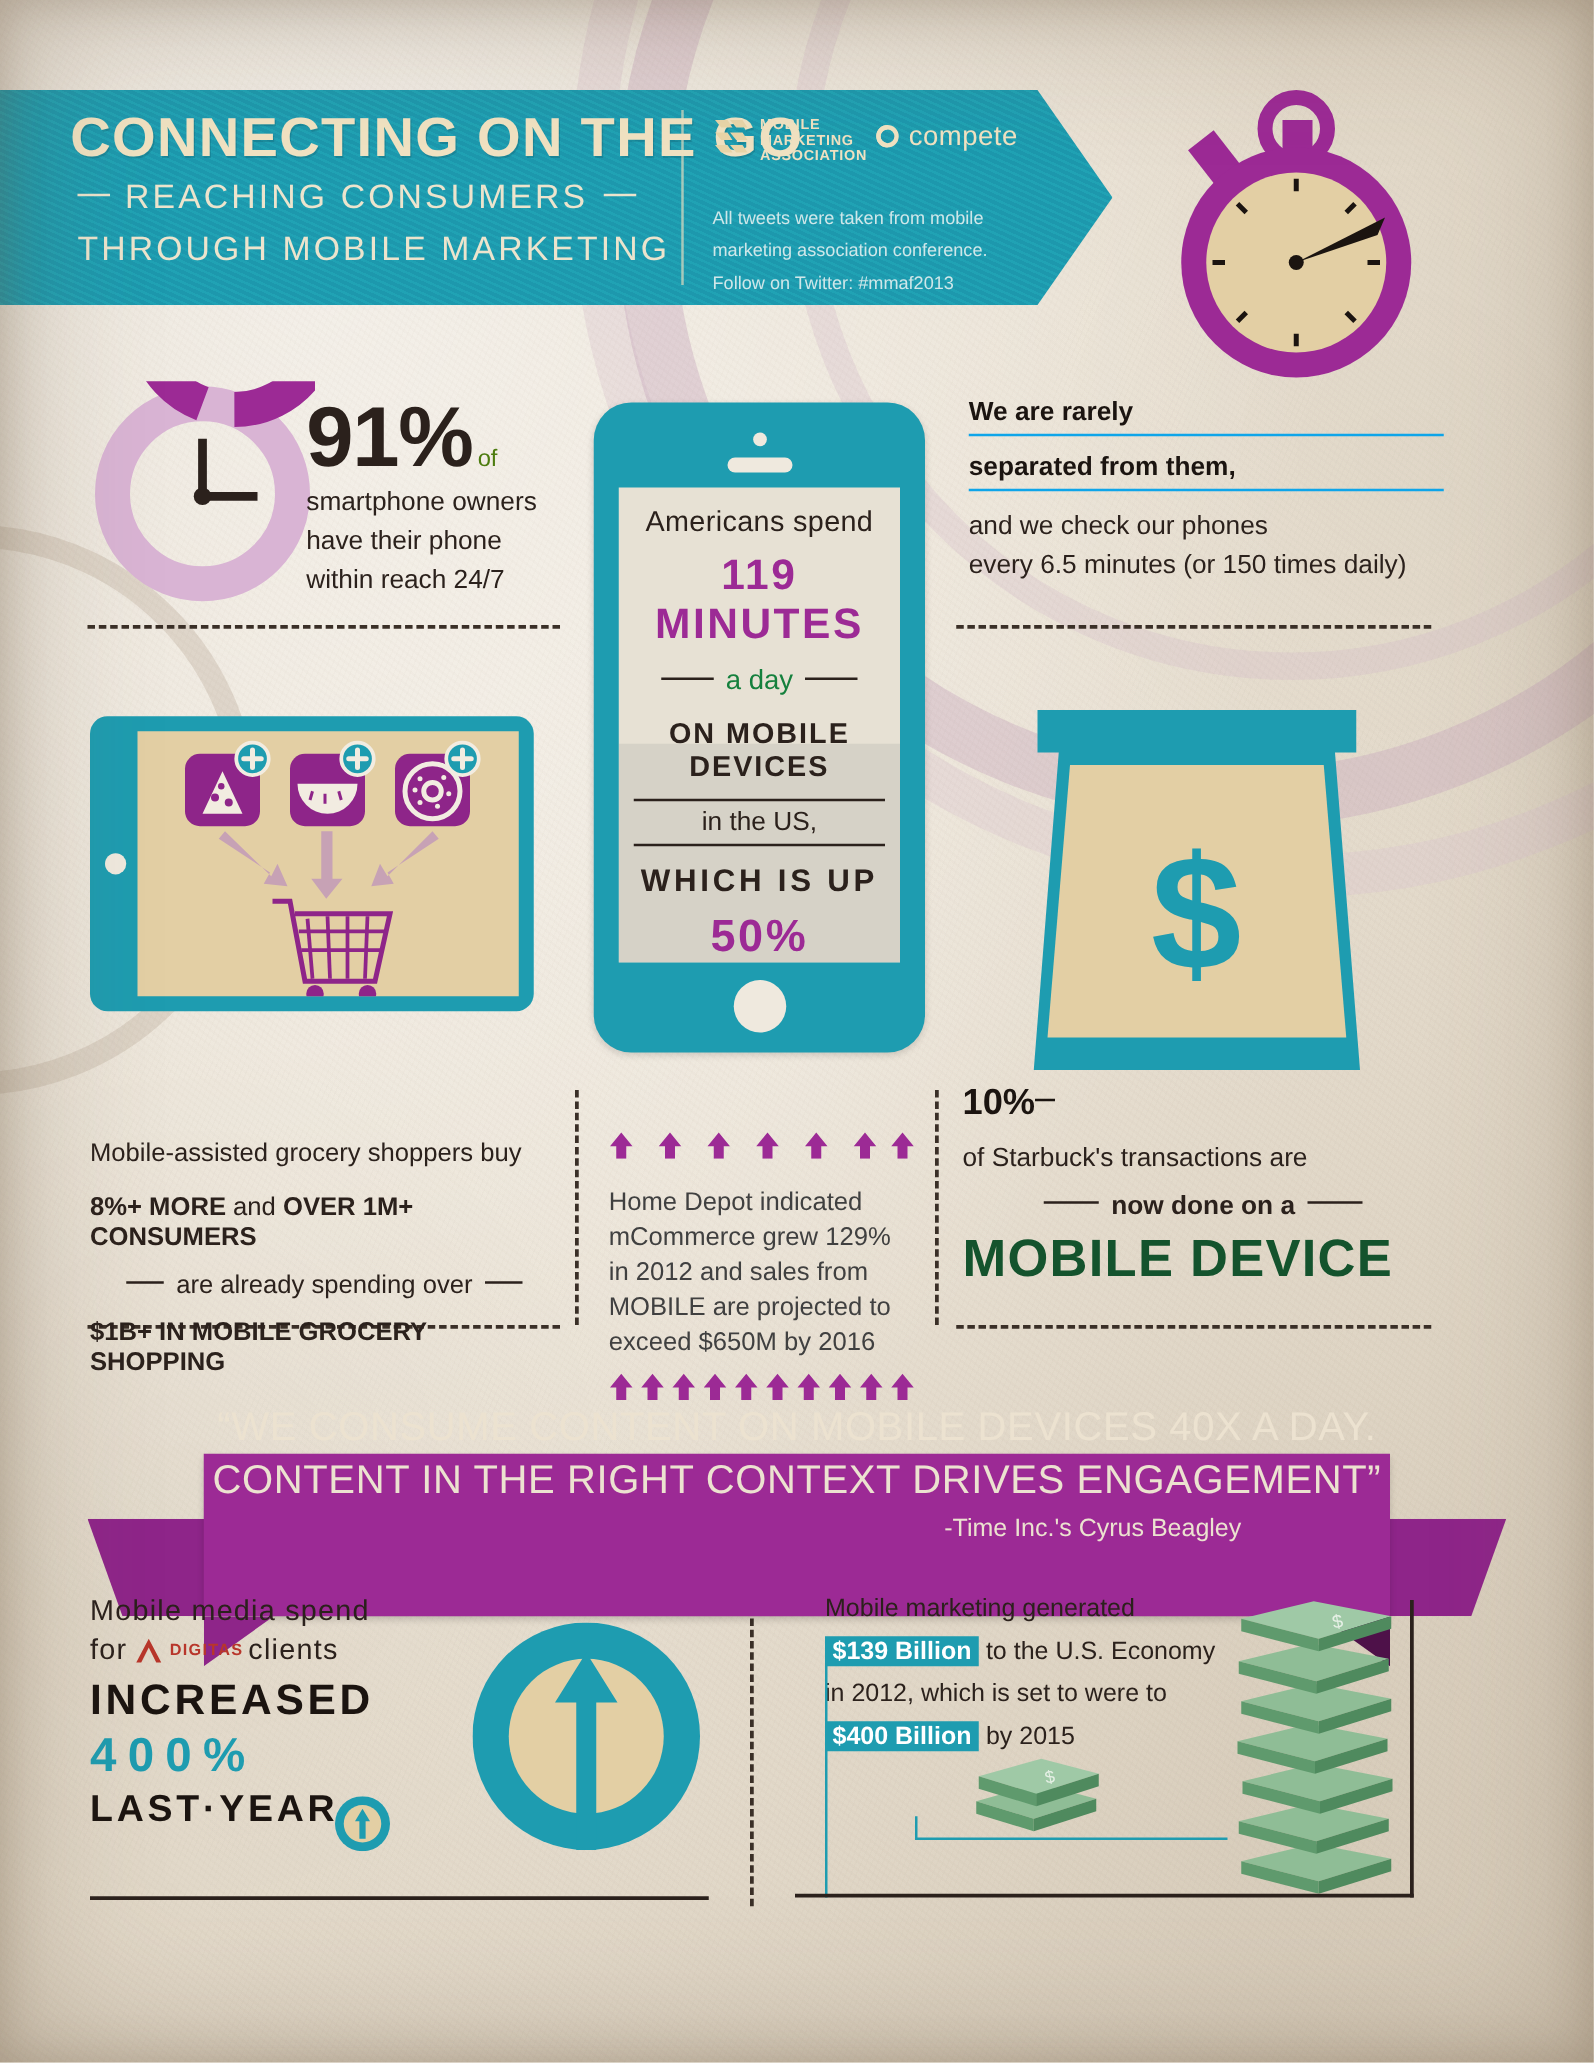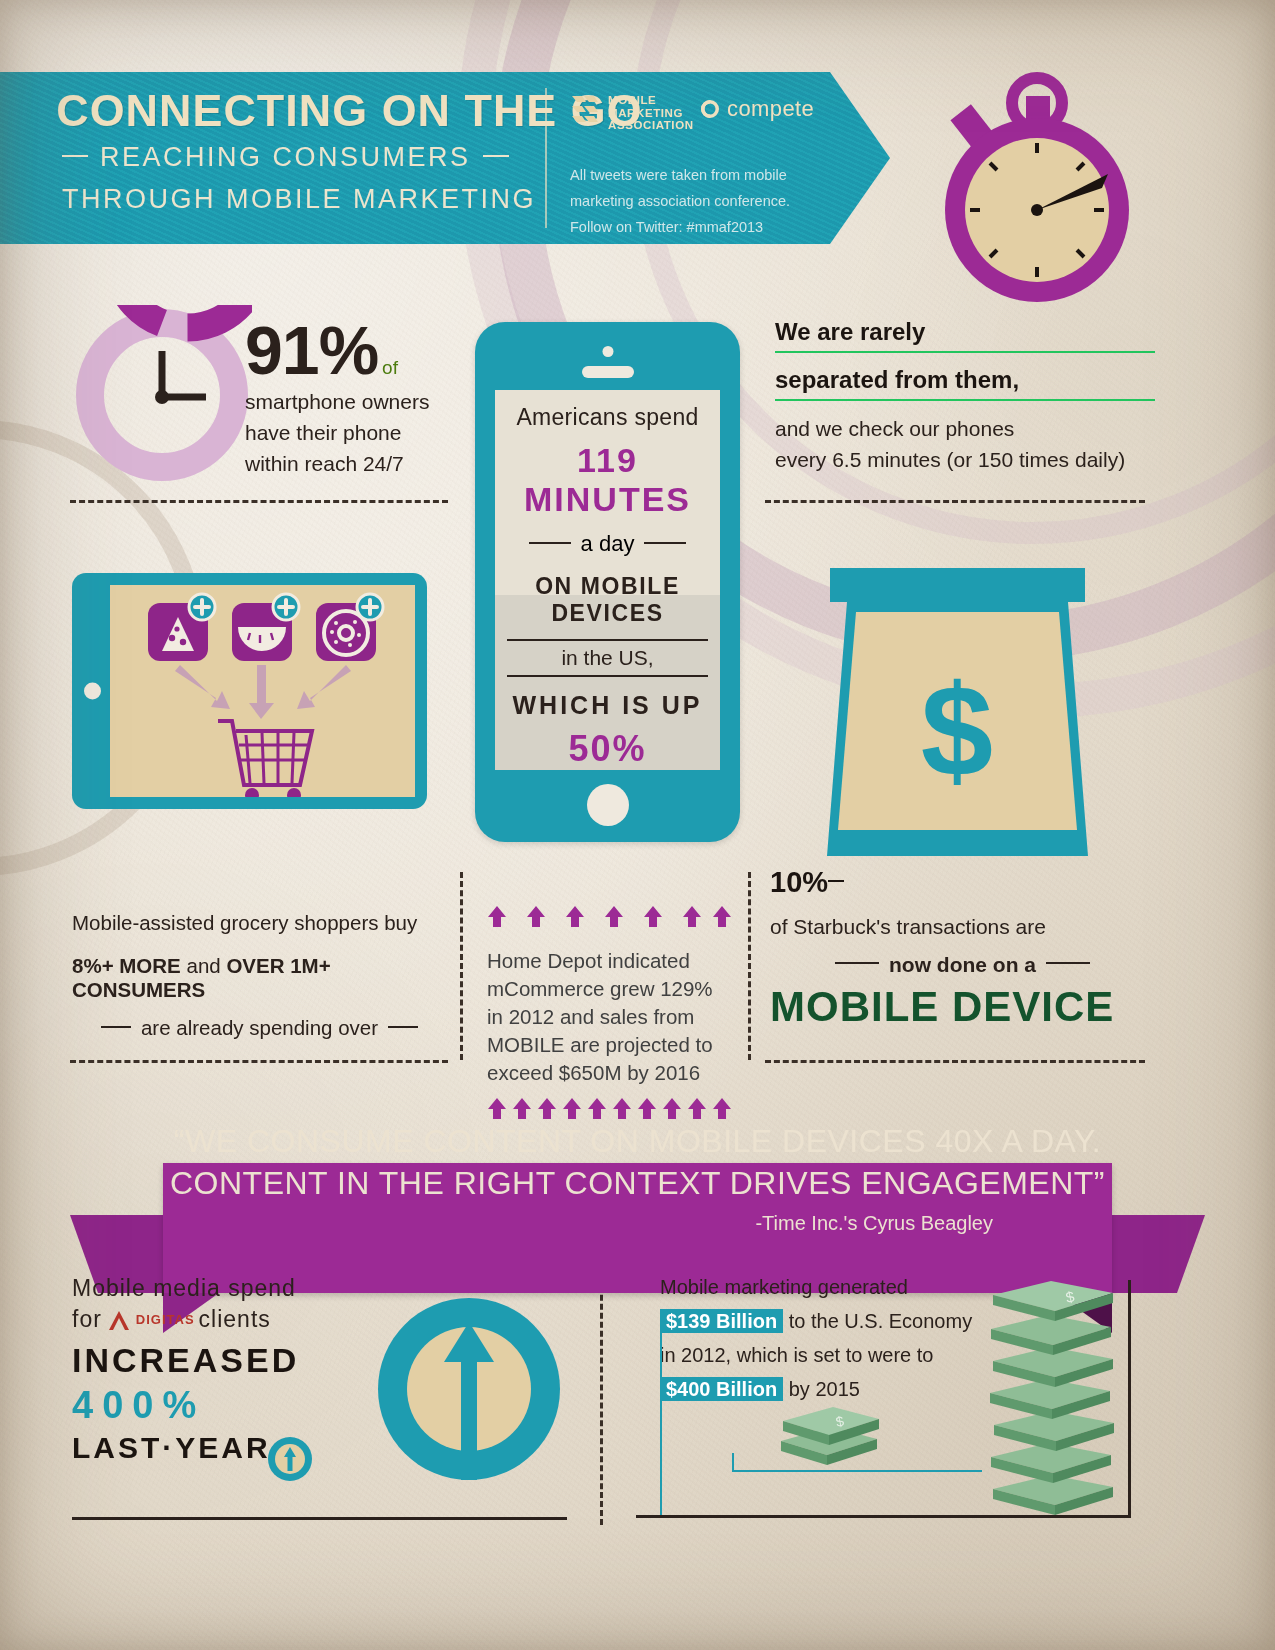--- a/index.html
+++ b/index.html
@@ -85,30 +85,30 @@
   
   #phone{position:absolute;left:475px;top:322px;width:265px;height:520px;background:#1e9cb0;border-radius:30px;box-shadow:0 2px 6px rgba(0,0,0,.15);}
   #phone .cam{position:absolute;left:50%;top:24px;width:11px;height:11px;border-radius:50%;background:#efe9de;transform:translateX(-50%);}
   #phone .spk{position:absolute;left:50%;top:44px;width:52px;height:12px;border-radius:6px;background:#efe9de;transform:translateX(-50%);}
   #phone .home{position:absolute;left:50%;bottom:16px;width:42px;height:42px;border-radius:50%;background:#efe9de;transform:translateX(-50%);}
   #screen{position:absolute;left:20px;top:68px;right:20px;height:380px;background:#e7e1d4;overflow:hidden;}
   #screen .shade{position:absolute;left:0;right:0;top:205px;bottom:0;background:rgba(175,175,170,.30);}
   #screen .inner{position:relative;padding:14px 12px 0;text-align:center;border-radius:12px;}
   .ph-l1{font-size:23px;color:#2b211c;letter-spacing:.3px;}
   .ph-l2{font-family:"Liberation Sans Narrow","Liberation Sans",sans-serif;font-weight:bold;font-size:34px;color:#9c2a95;letter-spacing:2px;margin-top:10px;}
-  .ph-l3{font-size:22px;color:#000000;margin-top:12px;position:relative;}
+  .ph-l3{font-size:22px;color:#15803d;margin-top:12px;position:relative;}
   .ph-l3 .ln{display:inline-block;width:42px;height:2px;background:#2b211c;vertical-align:middle;margin:0 10px 5px;}
   .ph-l4{font-family:"Liberation Sans Narrow","Liberation Sans",sans-serif;font-weight:bold;font-size:23px;color:#2b211c;letter-spacing:1.6px;margin-top:16px;}
   .ph-l5{font-size:21px;color:#2b211c;margin-top:12px;padding:5px 0;border-top:2px solid #2b211c;border-bottom:2px solid #2b211c;}
   .ph-l6{font-family:"Liberation Sans Narrow","Liberation Sans",sans-serif;font-weight:bold;font-size:25px;color:#2b211c;letter-spacing:3px;margin-top:14px;}
   .ph-l7{font-family:"Liberation Sans Narrow","Liberation Sans",sans-serif;font-weight:bold;font-size:36px;color:#9c2a95;letter-spacing:2px;margin-top:8px;}
 
   
   #rarely{position:absolute;left:775px;top:318px;width:380px;}
-  .rar-b{font-weight:bold;font-size:24px;color:#1b1410;padding-bottom:5px;border-bottom:2px solid #22c55e;display:block;}
+  .rar-b{font-weight:bold;font-size:21px;color:#1b1410;padding-bottom:5px;border-bottom:2px solid #0ea5e9;display:block;}
   .rar-b2{margin-top:13px;}
   #rarely .rar-p{font-size:21px;line-height:31px;color:#2b211c;margin-top:12px;}
 
   
   #tablet{position:absolute;left:72px;top:573px;width:355px;height:236px;background:#1e9cb0;border-radius:14px;}
   #tablet .scr{position:absolute;left:38px;top:12px;right:12px;bottom:12px;background:#e3cfa4;}
   #tablet .btn{position:absolute;left:12px;top:50%;width:17px;height:17px;border-radius:50%;background:#efe9de;transform:translateY(-50%);}
 
   
   .hdash{position:absolute;height:0;border-top:3px dashed #3a2f27;}
@@ -347,20 +347,21 @@
 <div class="vdash" style="left:460px;top:872px;height:188px;"></div>
 <div class="vdash" style="left:748px;top:872px;height:188px;"></div>
 <div class="hdash" style="left:70px;top:1060px;width:378px;"></div>
 <div class="hdash" style="left:765px;top:1060px;width:380px;"></div>
 <div class="vdash" style="left:600px;top:1250px;height:275px;"></div>
 
 <div id="grocery">
   <div class="g1">Mobile-assisted grocery shoppers buy</div>
   <div class="g2"><span>8%+ MORE</span><span class="thin"> and </span><span>OVER 1M+ CONSUMERS</span></div>
   <div class="g3"><span class="ln"></span><span>are already spending over</span><span class="ln"></span></div>
+  <div class="g4">$1B+ IN MOBILE GROCERY SHOPPING</div>
 </div>
 
 <div id="homedepot">
   <svg width="245" height="22" viewBox="0 0 245 22">
     <g fill="#9c2a95">
       <path d="M6 22 v-10 h-5 l9-11 l9 11 h-5 v10 Z"></path>
       <path d="M45 22 v-10 h-5 l9-11 l9 11 h-5 v10 Z"></path>
       <path d="M84 22 v-10 h-5 l9-11 l9 11 h-5 v10 Z"></path>
       <path d="M123 22 v-10 h-5 l9-11 l9 11 h-5 v10 Z"></path>
       <path d="M162 22 v-10 h-5 l9-11 l9 11 h-5 v10 Z"></path>

